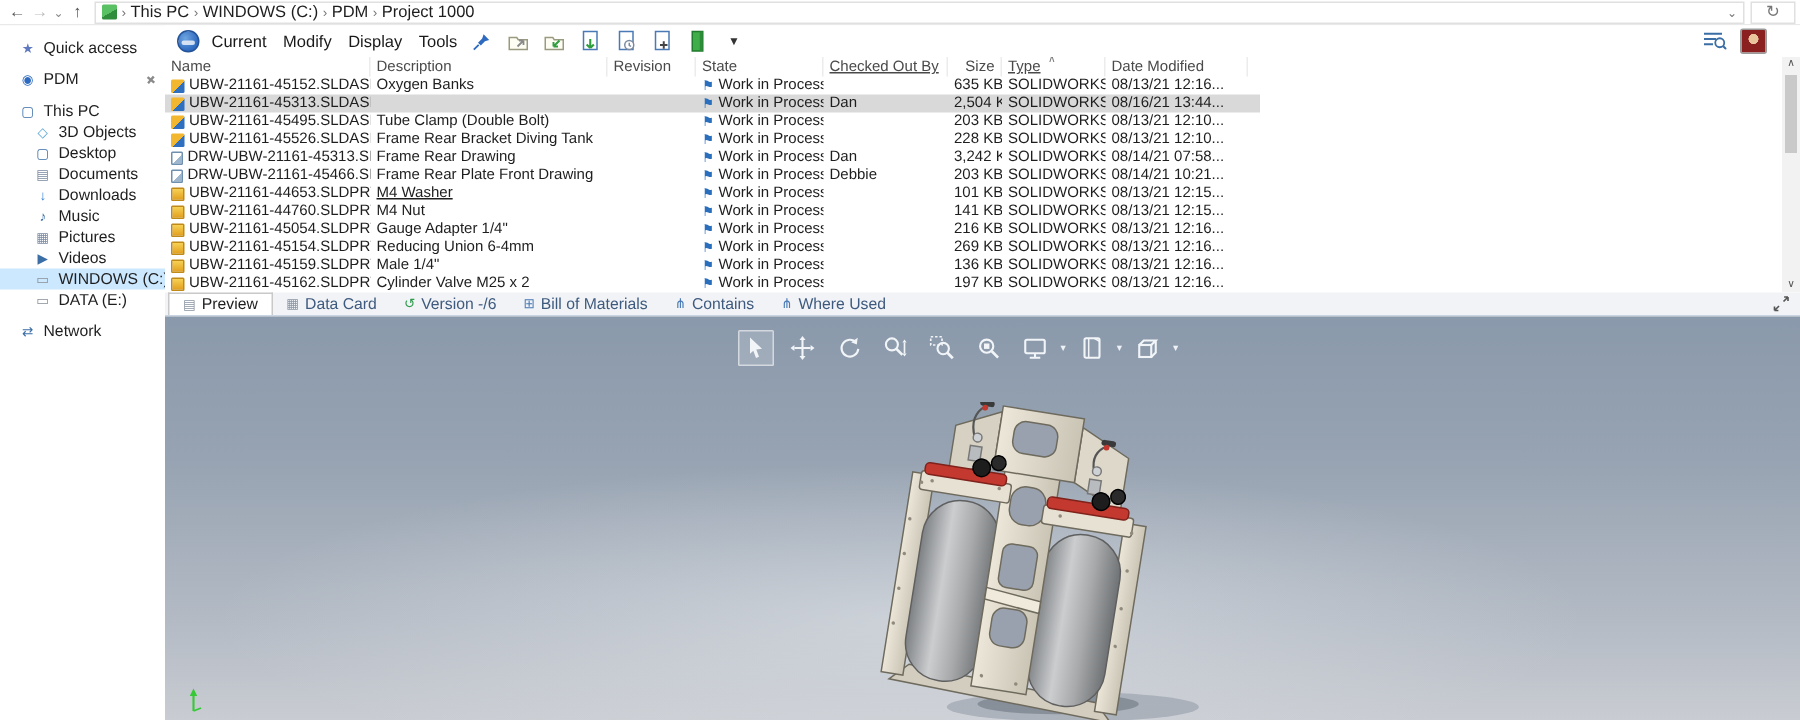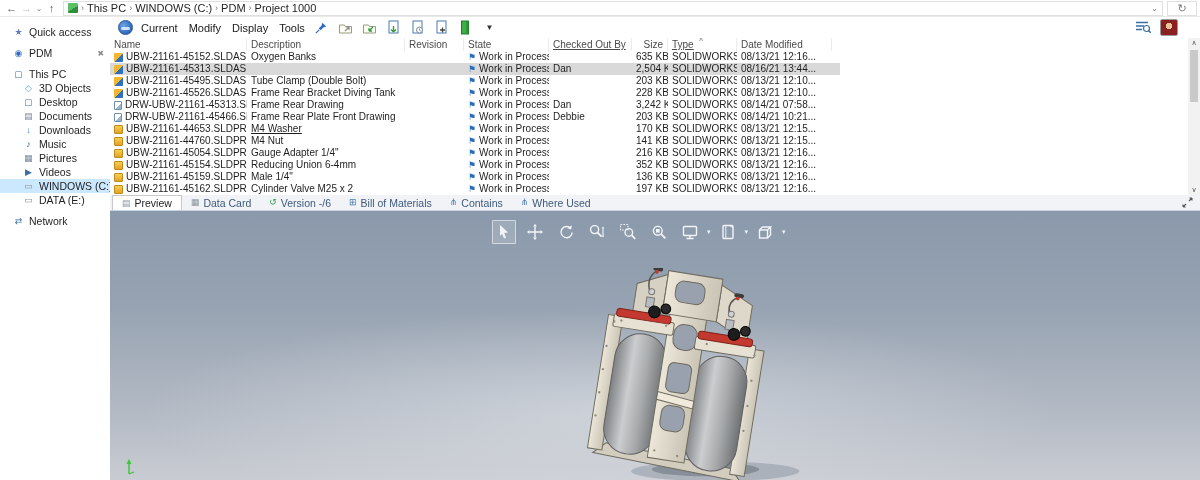--- a/index.html
+++ b/index.html
@@ -348,21 +348,21 @@
                 <span class="fi part"></span>
                 <span>UBW-21161-44653.SLDPRT</span>
               </div>
               <div class="cell" style="width: 158px; text-decoration: underline;">M4 Washer</div>
               <div class="cell" style="width: 59px;"></div>
               <div class="cell name" style="width: 85px;">
                 <span class="stateflag">⚑</span>
                 <span>Work in Process</span>
               </div>
               <div class="cell" style="width: 83px;"></div>
-              <div class="cell r" style="width: 36px;">170 KB</div>
+              <div class="cell r" style="width: 36px;">101 KB</div>
               <div class="cell" style="width: 69px;">SOLIDWORKS ...</div>
               <div class="cell" style="width: 95px;">08/13/21 12:15...</div>
             </div>
             <div class="row">
               <div class="cell name" style="width: 137px;">
                 <span class="fi part"></span>
                 <span>UBW-21161-44760.SLDPRT</span>
               </div>
               <div class="cell" style="width: 158px;">M4 Nut</div>
               <div class="cell" style="width: 59px;"></div>
@@ -396,21 +396,21 @@
                 <span class="fi part"></span>
                 <span>UBW-21161-45154.SLDPRT</span>
               </div>
               <div class="cell" style="width: 158px;">Reducing Union 6-4mm</div>
               <div class="cell" style="width: 59px;"></div>
               <div class="cell name" style="width: 85px;">
                 <span class="stateflag">⚑</span>
                 <span>Work in Process</span>
               </div>
               <div class="cell" style="width: 83px;"></div>
-              <div class="cell r" style="width: 36px;">352 KB</div>
+              <div class="cell r" style="width: 36px;">269 KB</div>
               <div class="cell" style="width: 69px;">SOLIDWORKS ...</div>
               <div class="cell" style="width: 95px;">08/13/21 12:16...</div>
             </div>
             <div class="row">
               <div class="cell name" style="width: 137px;">
                 <span class="fi part"></span>
                 <span>UBW-21161-45159.SLDPRT</span>
               </div>
               <div class="cell" style="width: 158px;">Male 1/4"</div>
               <div class="cell" style="width: 59px;"></div>

